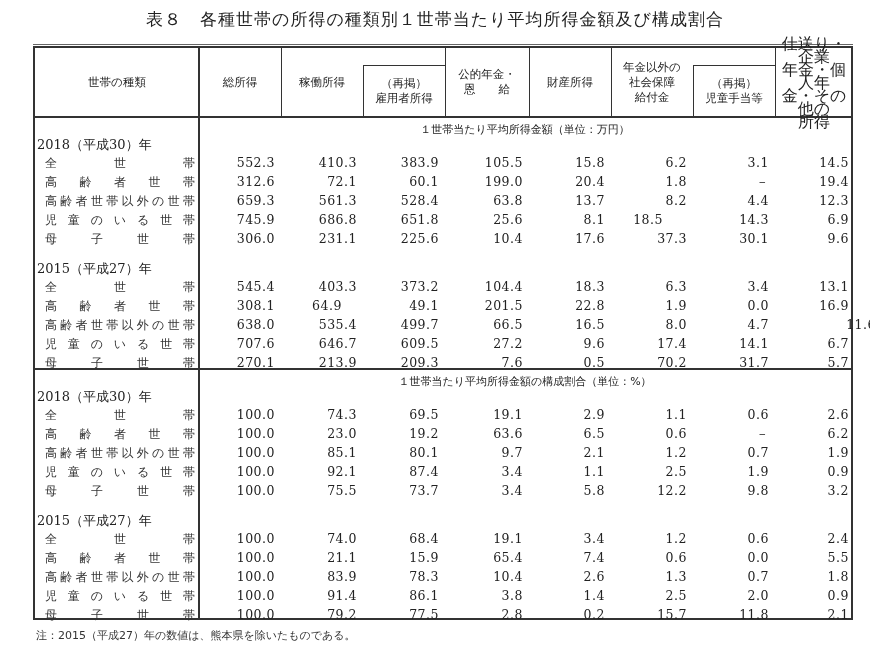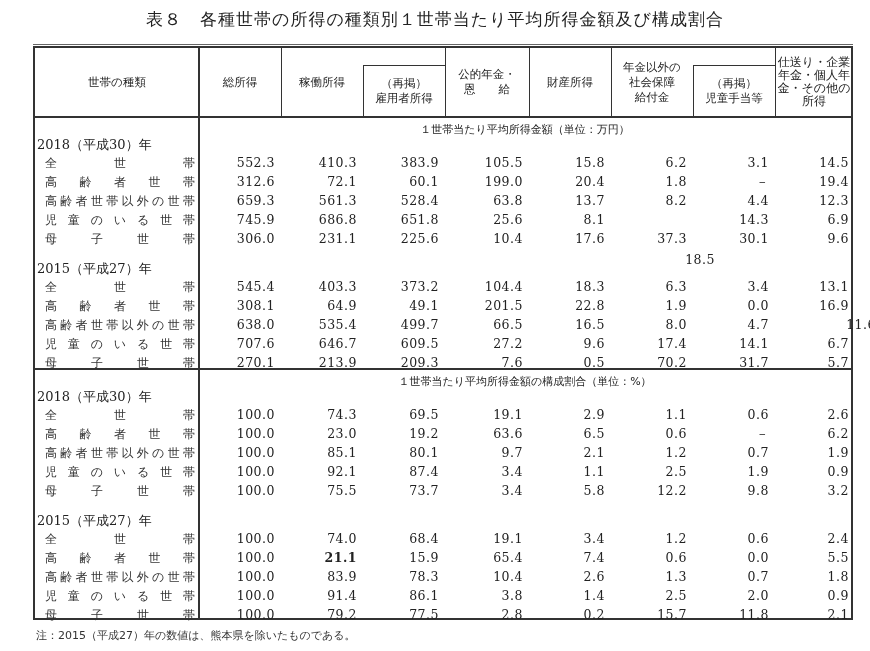--- a/index.html
+++ b/index.html
@@ -49,21 +49,21 @@
           <div>社会保障</div>
           <div>給付金</div>
         </div>
       </div>
     <div class="hcell" style="left:658px;width:82px;top:18px;height:50px;">
         <div>
           <div>（再掲）</div>
           <div>児童手当等</div>
         </div>
       </div>
-    <div class="hcell" style="left:740px;width:78px;font-size:12px;line-height:13px;">
+    <div class="hcell" style="left:740px;width:78px;font-size:16px;line-height:13px;">
         <div>
           <div>仕送り・企業</div>
           <div>年金・個人年</div>
           <div>金・その他の</div>
           <div>所得</div>
         </div>
       </div>
 
     <div class="vline" style="left:246px;height:68px;"></div>
     <div class="vline" style="left:328px;top:18px;height:50px;"></div>
@@ -145,21 +145,21 @@
             <span>い</span>
             <span>る</span>
             <span>世</span>
             <span>帯</span>
           </div>
           <div class="num" style="left: 180px; width: 60px;">745.9</div>
           <div class="num" style="left: 262px; width: 60px;">686.8</div>
           <div class="num" style="left: 344px; width: 60px;">651.8</div>
           <div class="num" style="left: 428px; width: 60px;">25.6</div>
           <div class="num" style="left: 510px; width: 60px;">8.1</div>
-          <div class="num" style="left: 620px; width: 60px; margin-top: 40px;">18.5</div>
+          <div class="num" style="left: 568px; width: 60px;">18.5</div>
           <div class="num" style="left: 674px; width: 60px;">14.3</div>
           <div class="num" style="left: 754px; width: 60px;">6.9</div>
         </div>
         <div class="row" style="top: 113px;">
           <div class="rlabel">
             <span>母</span>
             <span>子</span>
             <span>世</span>
             <span>帯</span>
           </div>
@@ -190,21 +190,21 @@
         </div>
         <div class="row" style="top: 180px;">
           <div class="rlabel">
             <span>高</span>
             <span>齢</span>
             <span>者</span>
             <span>世</span>
             <span>帯</span>
           </div>
           <div class="num" style="left: 180px; width: 60px;">308.1</div>
-          <div class="num" style="left: 262px; width: 60px;">64.9</div>
+          <div class="num" style="left: 262px; width: 60px; text-align: center;">64.9</div>
           <div class="num" style="left: 344px; width: 60px;">49.1</div>
           <div class="num" style="left: 428px; width: 60px;">201.5</div>
           <div class="num" style="left: 510px; width: 60px;">22.8</div>
           <div class="num" style="left: 592px; width: 60px;">1.9</div>
           <div class="num" style="left: 674px; width: 60px;">0.0</div>
           <div class="num" style="left: 754px; width: 60px;">16.9</div>
         </div>
         <div class="row" style="top: 199px;">
           <div class="rlabel">
             <span>高</span>
@@ -373,21 +373,21 @@
         </div>
         <div class="row" style="top: 180px;">
           <div class="rlabel">
             <span>高</span>
             <span>齢</span>
             <span>者</span>
             <span>世</span>
             <span>帯</span>
           </div>
           <div class="num" style="left: 180px; width: 60px;">100.0</div>
-          <div class="num" style="left: 262px; width: 60px; font-weight: bold;">21.1</div>
+          <div class="num" style="left: 262px; width: 60px;">21.1</div>
           <div class="num" style="left: 344px; width: 60px;">15.9</div>
           <div class="num" style="left: 428px; width: 60px;">65.4</div>
           <div class="num" style="left: 510px; width: 60px;">7.4</div>
           <div class="num" style="left: 592px; width: 60px;">0.6</div>
           <div class="num" style="left: 674px; width: 60px;">0.0</div>
           <div class="num" style="left: 754px; width: 60px;">5.5</div>
         </div>
         <div class="row" style="top: 199px;">
           <div class="rlabel">
             <span>高</span>

